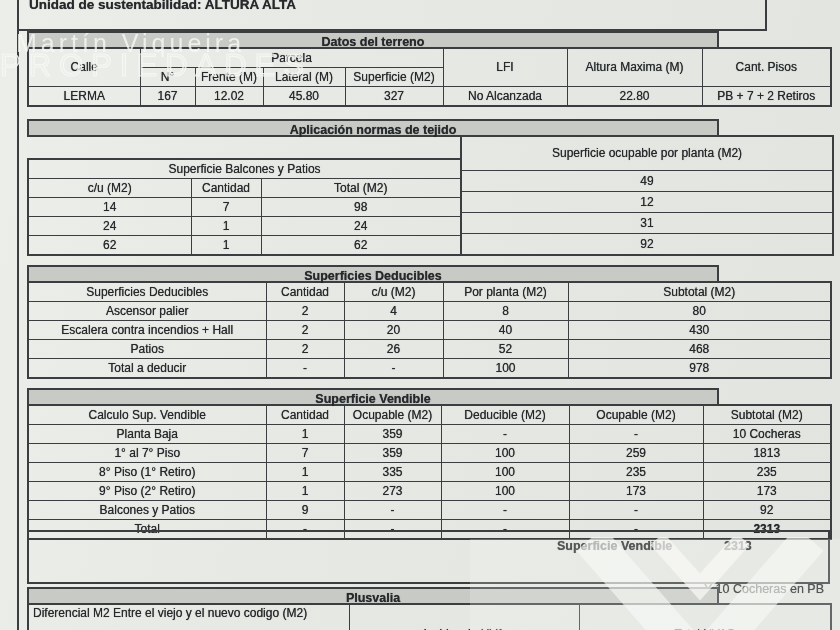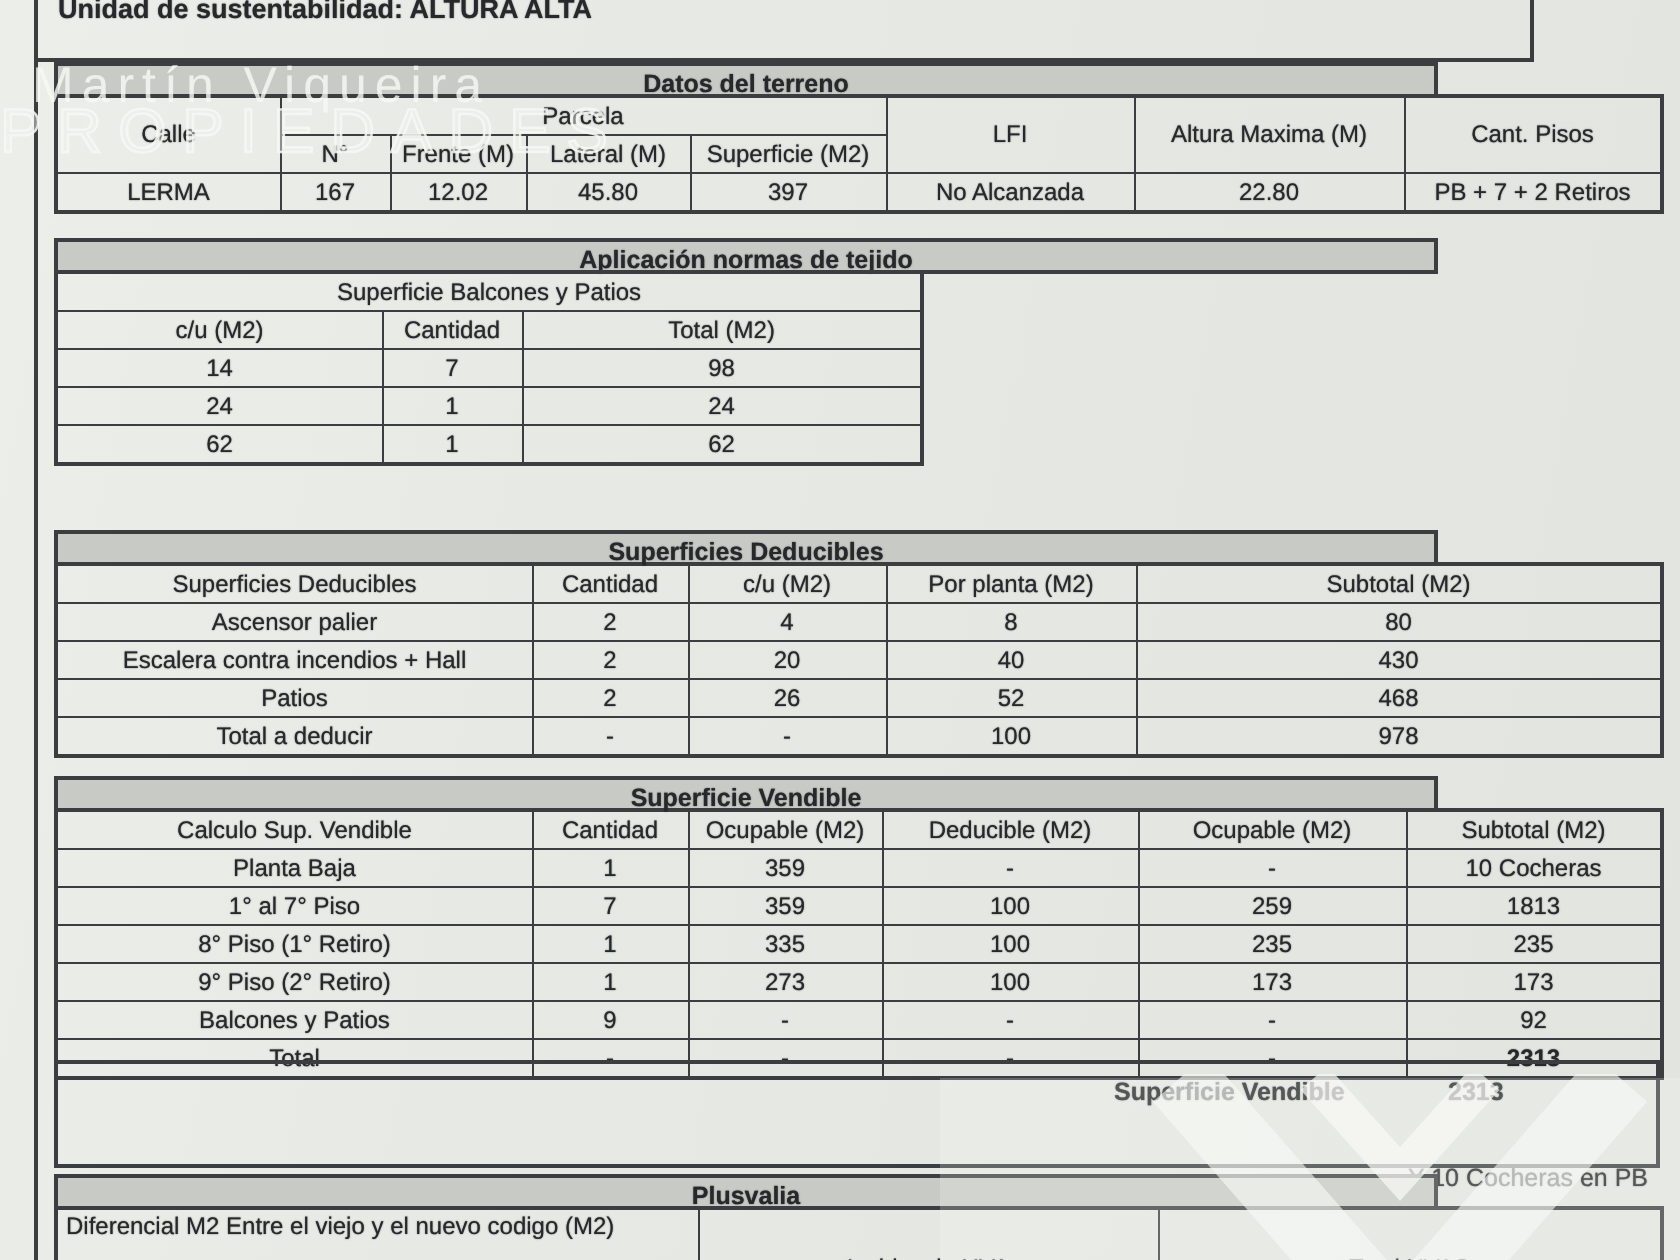--- a/index.html
+++ b/index.html
@@ -88,21 +88,21 @@
         <th>N°</th>
         <th>Frente (M)</th>
         <th>Lateral (M)</th>
         <th>Superficie (M2)</th>
       </tr>
       <tr>
         <td>LERMA</td>
         <td>167</td>
         <td>12.02</td>
         <td>45.80</td>
-        <td>397</td>
+        <td>327</td>
         <td>No Alcanzada</td>
         <td>22.80</td>
         <td>PB + 7 + 2 Retiros</td>
       </tr>
     </tbody>
       </table>
   </div>
 
   <div class="sec" style="top:119px">
     <div class="sec-bar">Aplicación normas de tejido</div>
@@ -130,20 +130,42 @@
         <tr class="dr">
           <td>24</td>
           <td>1</td>
           <td>24</td>
         </tr>
         <tr class="dr">
           <td>62</td>
           <td>1</td>
           <td>62</td>
         </tr>
+      </tbody>
+        </table>
+      <table class="t2r" style="margin-left:-2px;width:372px">
+        <colgroup>
+            <col style="width:372px">
+          </colgroup>
+        <tbody>
+            <tr>
+          <th>Superficie ocupable por planta (M2)</th>
+        </tr>
+        <tr>
+              <td>49</td>
+            </tr>
+        <tr>
+              <td>12</td>
+            </tr>
+        <tr>
+              <td>31</td>
+            </tr>
+        <tr>
+              <td>92</td>
+            </tr>
       </tbody>
         </table>
     </div>
   </div>
 
   <div class="sec" style="top:265px">
     <div class="sec-bar">Superficies Deducibles</div>
     <table class="t3">
       <colgroup>
         <col style="width:238px">

